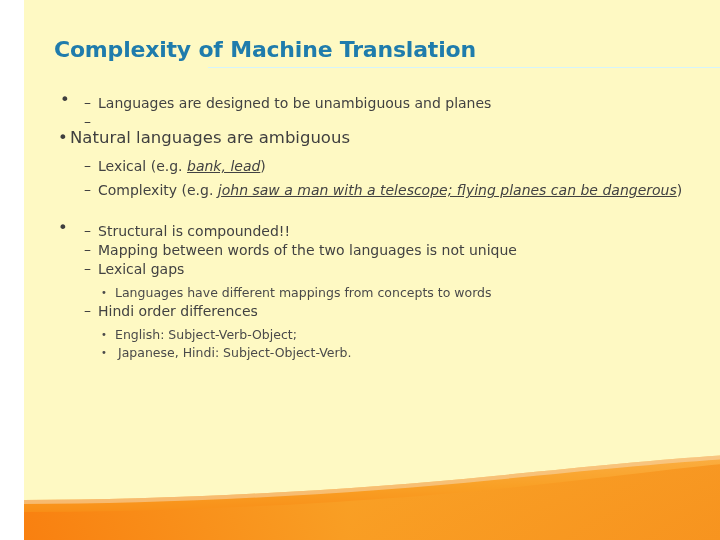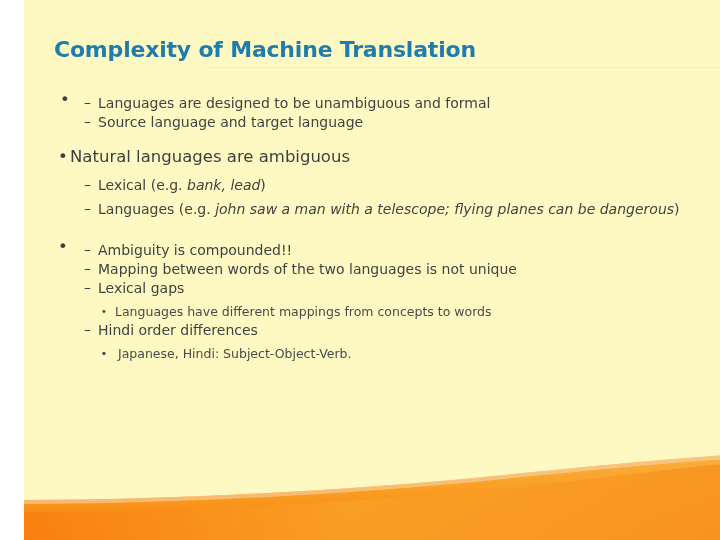--- a/index.html
+++ b/index.html
@@ -105,20 +105,21 @@
     line-height: 18px;
   }
   .lvl3.indent-extra { padding-left: 94px; }
 
   .grp { margin-bottom: 0; }
   .gap-sm { height: 5px; }
   .gap-lg { height: 14px; }
 
   em.it {
     font-style: italic;
+    text-decoration: underline;
   }
 
   
   .wave {
     position: absolute;
     left: 0;
     bottom: 0;
     width: 720px;
     height: 90px;
     pointer-events: none;
@@ -134,57 +135,56 @@
 
   <div class="body">
 
     <div class="grp">
       <div class="lvl1 tight">
         <span class="mk">•</span>
       </div>
       <div class="gap-sm"></div>
       <div class="lvl2">
         <span class="mk">–</span>
-        <span>Languages are designed to be unambiguous and formal</span>
-      </div>
-      <div class="lvl2">
-        <span class="mk">–</span>
-        <span>Source language and target language</span>
+        <span>Languages are designed to be unambiguous and planes</span>
+      </div>
+      <div class="lvl2">
+        <span class="mk">–</span>
       </div>
     </div>
 
     <div class="gap-lg"></div>
 
     <div class="grp">
       <div class="lvl1">
         <span class="mk">•</span>
         <span>Natural languages are ambiguous</span>
       </div>
       <div class="gap-sm"></div>
       <div class="lvl2">
         <span class="mk">–</span>
         <span>Lexical (e.g. </span><em class="it">bank, lead</em><span>)</span>
       </div>
       <div class="gap-sm"></div>
       <div class="lvl2">
         <span class="mk">–</span>
-        <span>Languages (e.g. </span><em class="it">john saw a man with a telescope; flying planes can be dangerous</em><span>)</span>
+        <span>Complexity (e.g. </span><em class="it">john saw a man with a telescope; flying planes can be dangerous</em><span>)</span>
       </div>
     </div>
 
     <div class="gap-lg"></div>
 
     <div class="grp">
       <div class="lvl1">
         <span class="mk">•</span>
       </div>
       <div class="gap-sm"></div>
       <div class="lvl2">
         <span class="mk">–</span>
-        <span>Ambiguity is compounded!!</span>
+        <span>Structural is compounded!!</span>
       </div>
       <div class="lvl2">
         <span class="mk">–</span>
         <span>Mapping between words of the two languages is not unique</span>
       </div>
       <div class="lvl2">
         <span class="mk">–</span>
         <span>Lexical gaps</span>
       </div>
       <div class="gap-sm"></div>
@@ -192,20 +192,21 @@
         <span class="mk">•</span>
         <span>Languages have different mappings from concepts to words</span>
       </div>
       <div class="lvl2">
         <span class="mk">–</span>
         <span>Hindi order differences</span>
       </div>
       <div class="gap-sm"></div>
       <div class="lvl3">
         <span class="mk">•</span>
+        <span>English: Subject-Verb-Object;</span>
       </div>
       <div class="lvl3 indent-extra">
         <span class="mk">•</span>
         <span> Japanese, Hindi: Subject-Object-Verb.</span>
       </div>
     </div>
 
   </div>
 
   <svg class="wave" viewBox="0 0 720 90" preserveAspectRatio="none">

